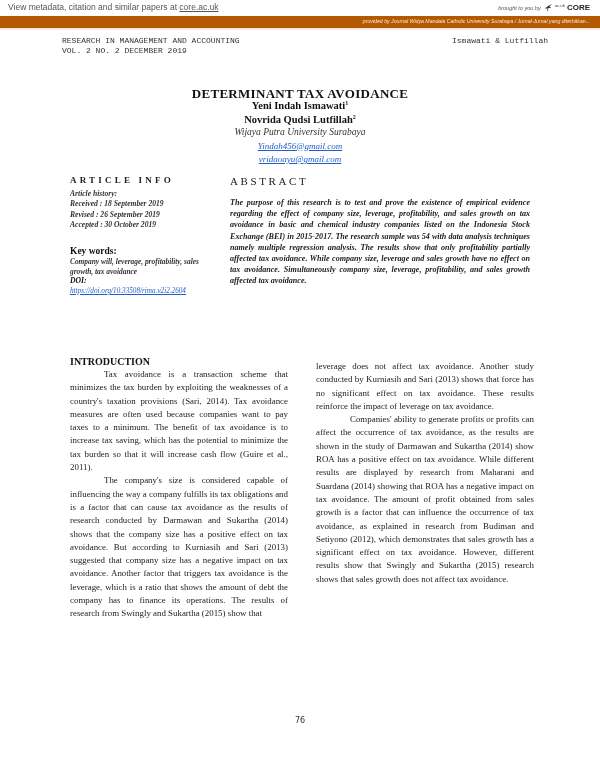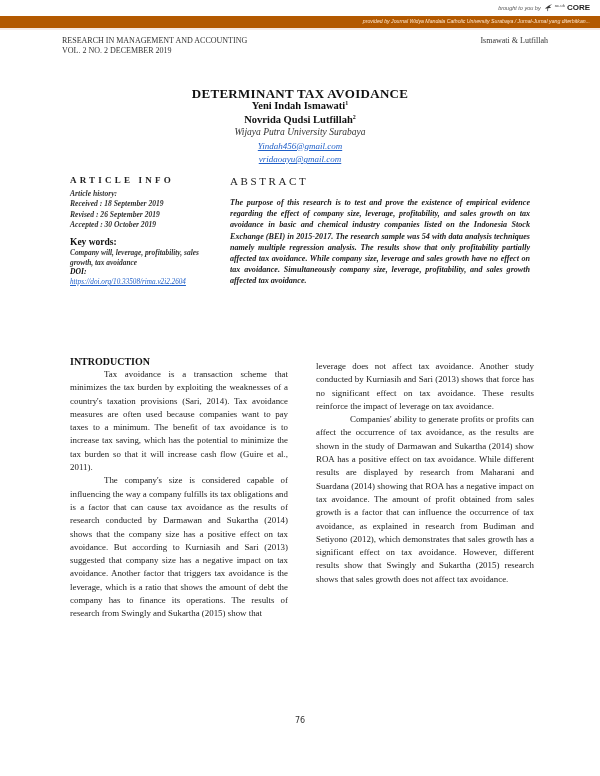--- a/index.html
+++ b/index.html
@@ -26,21 +26,21 @@
       background: #b35900; font-family: "Liberation Sans", sans-serif;
     }
     .core-bar .provided {
       position: absolute; right: 10px; top: 2px; font-size: 5.2px; color: #ffe6cc; font-style: italic; white-space: nowrap;
     }
     .core-shadow { position: absolute; left: 0; top: 28px; width: 600px; height: 2px; background: #f6e9e2; }
 
     
     .run-head {
       position: absolute; left: 62px; top: 36px; width: 486px;
-      font-family: Liberation Serif, serif; font-size: 8px; color: #333; line-height: 10px;
+      font-family: Liberation Mono, monospace; font-size: 8px; color: #333; line-height: 10px;
     }
     .run-head .right { position: absolute; right: 0; top: 0; }
 
     .title {
       position: absolute; left: 0; width: 600px; top: 86px; text-align: center;
       font-family: "Liberation Serif", serif; font-weight: bold; font-size: 13px; letter-spacing: 0.3px; color: #111;
     }
     .authors {
       position: absolute; left: 0; width: 600px; top: 99px; text-align: center;
       font-family: "Liberation Serif", serif; line-height: 13.5px;
@@ -52,21 +52,21 @@
 
     
     .article-info {
       position: absolute; left: 70px; top: 175px; width: 150px;
       font-family: "Liberation Serif", serif;
     }
     .section-head-spaced {
       font-size: 9px; letter-spacing: 3.2px; font-weight: bold; color: #222; margin-bottom: 4px;
     }
     .info-line { font-size: 7.6px; font-style: italic; font-weight: bold; color: #333; line-height: 10.3px; }
-    .kw-head { font-weight: bold; font-size: 9.5px; color: #111; margin-top: 7px; line-height: 11px; }
+    .kw-head { font-weight: bold; font-size: 9.5px; color: #111; margin-top: 16px; line-height: 11px; }
     .kw-text { font-size: 7.4px; font-style: italic; font-weight: bold; color: #333; line-height: 9.6px; }
     .doi-label { font-size: 7.6px; font-weight: bold; font-style: italic; color: #111; line-height: 9.6px; }
     .doi-link { font-size: 7.2px; font-style: italic; color: #1f5fc8; text-decoration: underline; line-height: 10px; display:block; }
 
     
     .abstract {
       position: absolute; left: 230px; top: 175px; width: 300px;
       font-family: "Liberation Serif", serif;
     }
     .abstract .head { font-size: 11px; letter-spacing: 2.6px; color: #222; margin-bottom: 10px; }
@@ -87,20 +87,23 @@
 
     .page-num {
       position: absolute; left: 0; width: 600px; top: 716px; text-align: center;
       font-family: "DejaVu Sans", sans-serif; font-size: 8px; color: #333;
     }
   </style>
 </head>
 <body>
 
 <div class="core-top">
+  <div class="meta-link-text">
+    <span>View metadata, citation and similar papers at </span><a>core.ac.uk</a>
+  </div>
   <div class="brought">
     <span>brought to you by</span>
     <span class="core-logo">
       <svg width="9" height="9" viewBox="0 0 10 10">
         <path d="M1 6 L5 3 L9 1 L6 4 L8 5 L4 6 Z" fill="#333"></path>
         <line x1="4" y1="6" x2="4" y2="9" stroke="#333" stroke-width="0.8"></line>
       </svg>
       <span class="ac">ac.uk</span>
       <span>CORE</span>
     </span>

